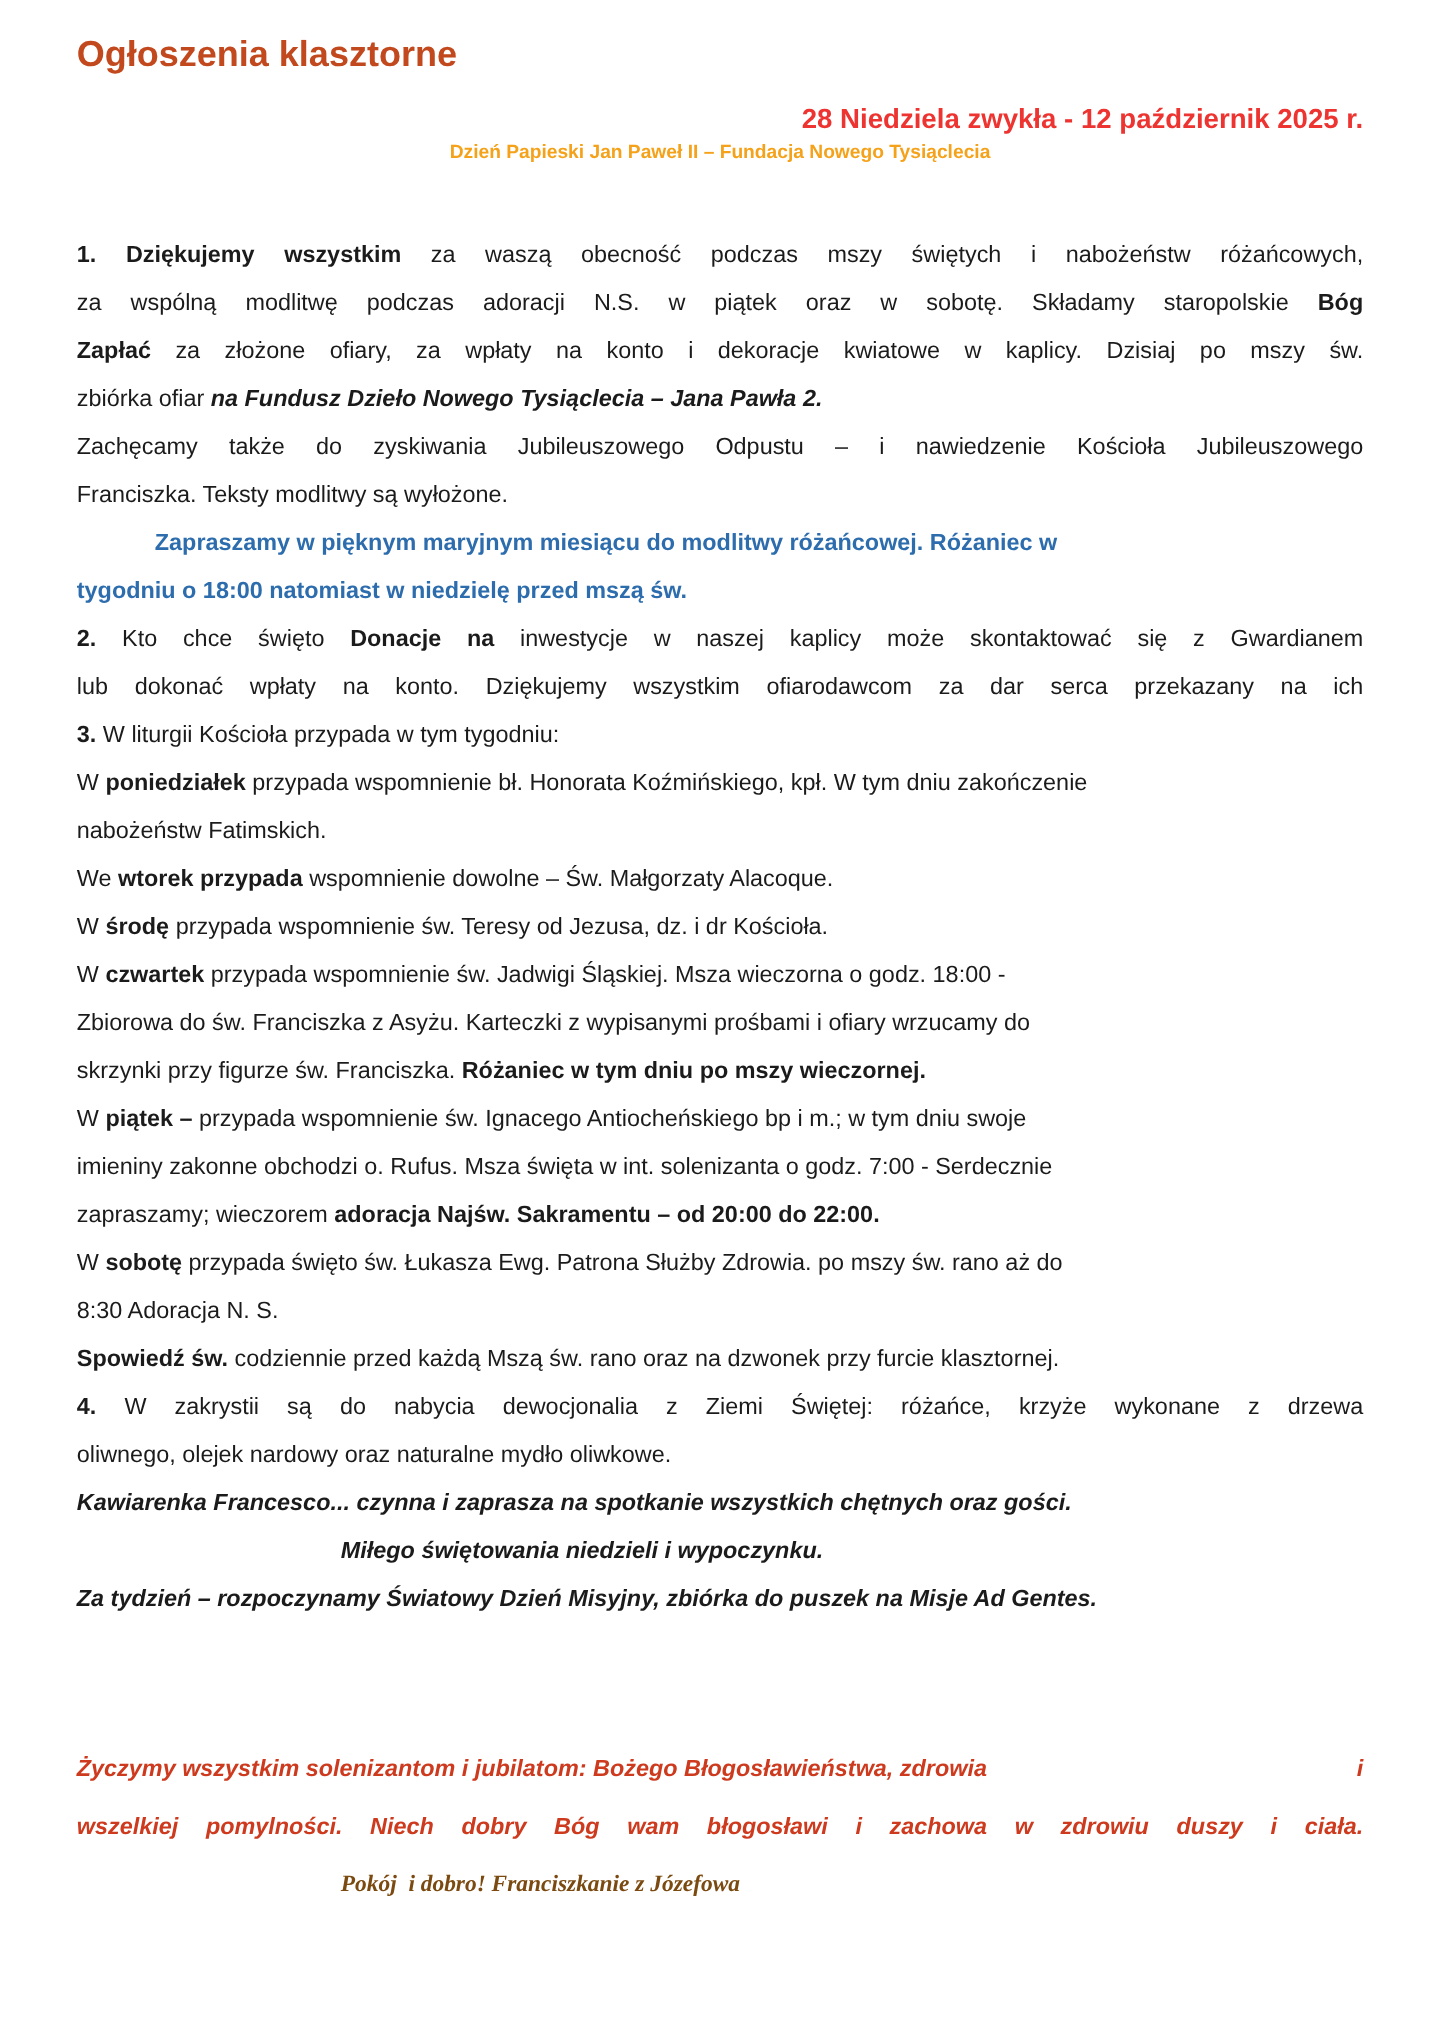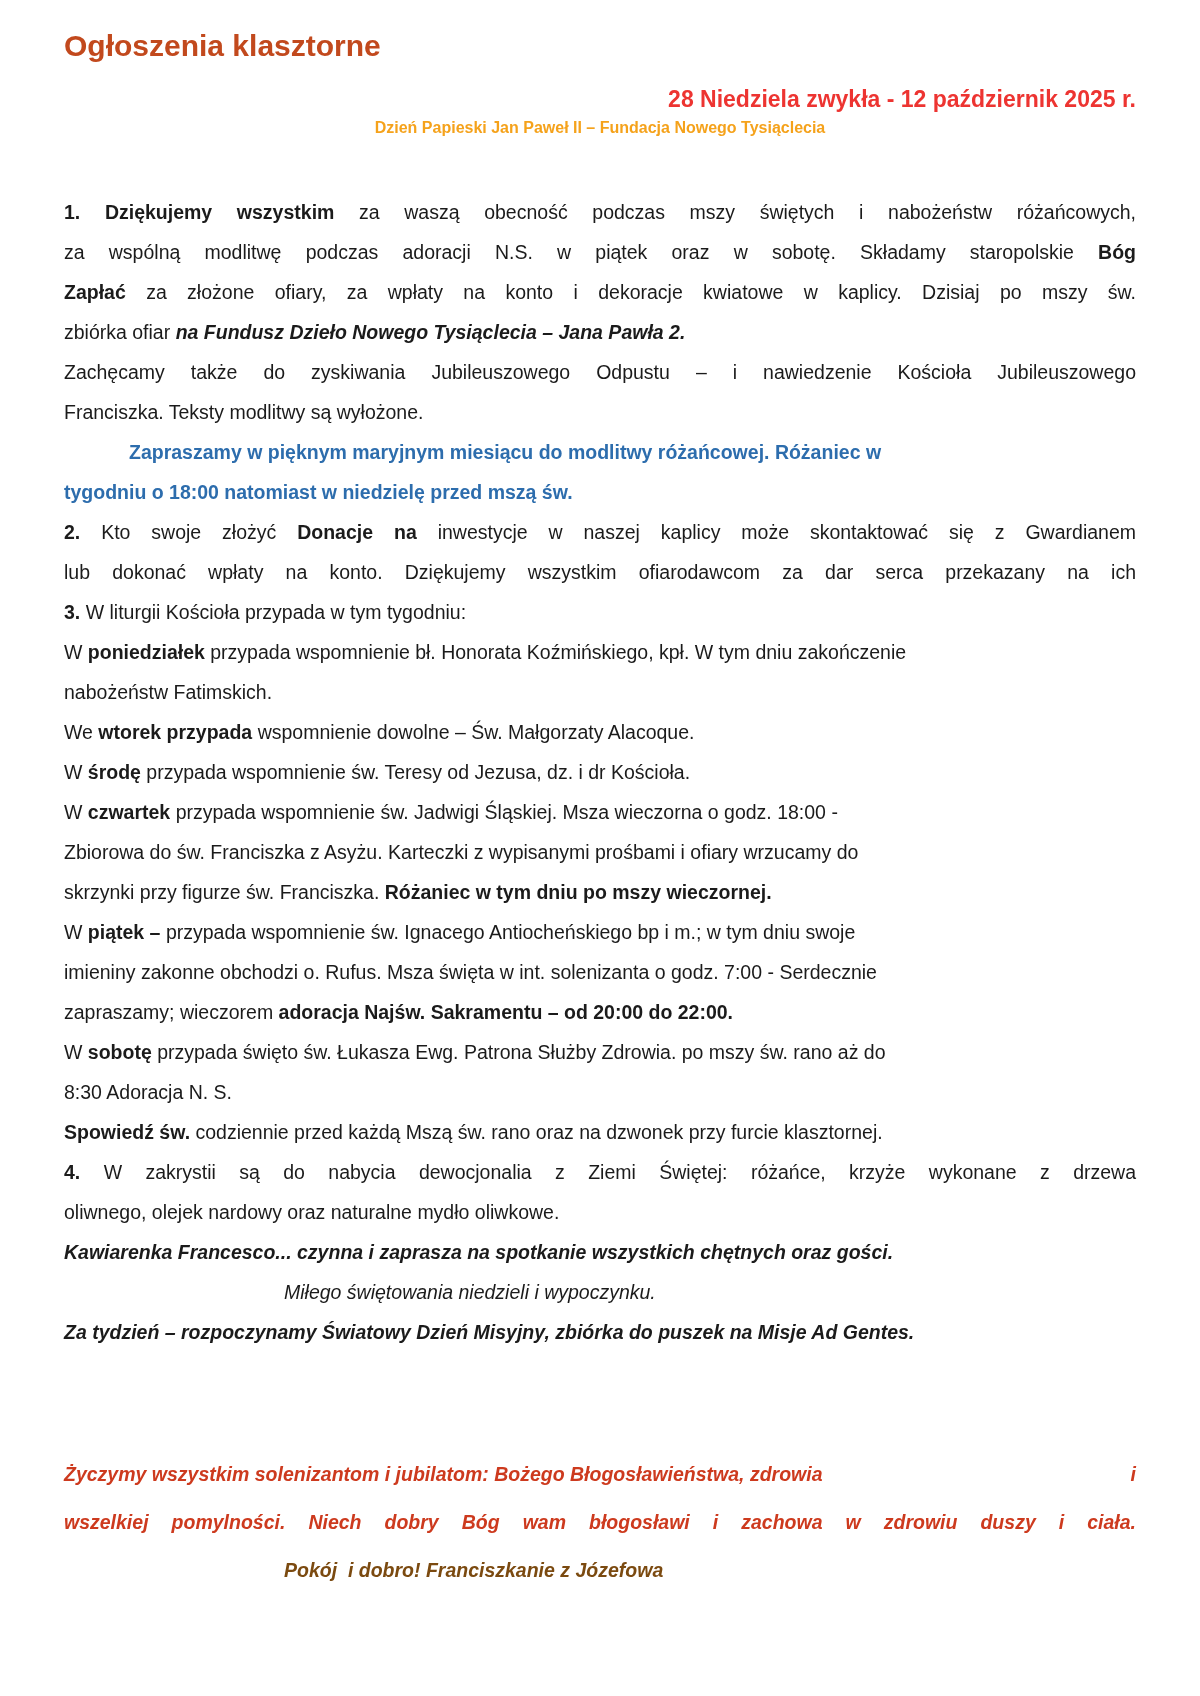--- a/index.html
+++ b/index.html
@@ -78,38 +78,38 @@
   </div>
   <div class="doc-body">
       <div class="line j"><span class="run b">1. Dziękujemy wszystkim </span><span class="run">za waszą obecność podczas mszy świętych i nabożeństw różańcowych,</span></div>
       <div class="line j"><span class="run">za wspólną modlitwę podczas adoracji N.S. w piątek oraz w sobotę. Składamy staropolskie </span><span class="run b">Bóg</span></div>
       <div class="line j"><span class="run b">Zapłać </span><span class="run">za złożone ofiary, za wpłaty na konto i dekoracje kwiatowe w kaplicy. Dzisiaj po mszy św.</span></div>
       <div class="line"><span class="run">zbiórka ofiar </span><span class="run b it">na Fundusz Dzieło Nowego Tysiąclecia – Jana Pawła 2.</span></div>
       <div class="line j"><span class="run">Zachęcamy także do zyskiwania Jubileuszowego Odpustu – i nawiedzenie Kościoła Jubileuszowego</span></div>
       <div class="line"><span class="run">Franciszka. Teksty modlitwy są wyłożone.</span></div>
       <div class="line" style="text-indent: 65px;"><span class="run b" style="color: var(--blue);">Zapraszamy w pięknym maryjnym miesiącu do modlitwy różańcowej. Różaniec w</span></div>
       <div class="line"><span class="run b" style="color: var(--blue);">tygodniu o 18:00 natomiast w niedzielę przed mszą św.</span></div>
-      <div class="line j"><span class="run b">2.</span><span class="run"> Kto swoje złożyć </span><span class="run b">Donacje na</span><span class="run"> inwestycje w naszej kaplicy może skontaktować się z Gwardianem</span></div>
+      <div class="line j"><span class="run b">2.</span><span class="run"> Kto chce święto </span><span class="run b">Donacje na</span><span class="run"> inwestycje w naszej kaplicy może skontaktować się z Gwardianem</span></div>
       <div class="line j"><span class="run">lub dokonać wpłaty na konto. Dziękujemy wszystkim ofiarodawcom za dar serca przekazany na ich</span></div>
       <div class="line"><span class="run b">3.</span><span class="run"> W liturgii Kościoła przypada w tym tygodniu:</span></div>
       <div class="line"><span class="run">W </span><span class="run b">poniedziałek</span><span class="run"> przypada wspomnienie bł. Honorata Koźmińskiego, kpł. W tym dniu zakończenie</span></div>
       <div class="line"><span class="run">nabożeństw Fatimskich.</span></div>
       <div class="line"><span class="run">We </span><span class="run b">wtorek przypada</span><span class="run"> wspomnienie dowolne – Św. Małgorzaty Alacoque.</span></div>
       <div class="line"><span class="run">W </span><span class="run b">środę</span><span class="run"> przypada wspomnienie św. Teresy od Jezusa, dz. i dr Kościoła.</span></div>
       <div class="line"><span class="run">W </span><span class="run b">czwartek</span><span class="run"> przypada wspomnienie św. Jadwigi Śląskiej. Msza wieczorna o godz. 18:00 -</span></div>
       <div class="line"><span class="run">Zbiorowa do św. Franciszka z Asyżu. Karteczki z wypisanymi prośbami i ofiary wrzucamy do</span></div>
       <div class="line"><span class="run">skrzynki przy figurze św. Franciszka. </span><span class="run b">Różaniec w tym dniu po mszy wieczornej.</span></div>
       <div class="line"><span class="run">W </span><span class="run b">piątek – </span><span class="run">przypada wspomnienie św. Ignacego Antiocheńskiego bp i m.; w tym dniu swoje</span></div>
       <div class="line"><span class="run">imieniny zakonne obchodzi o. Rufus. Msza święta w int. solenizanta o godz. 7:00 - Serdecznie</span></div>
       <div class="line"><span class="run">zapraszamy; wieczorem </span><span class="run b">adoracja Najśw. Sakramentu – od 20:00 do 22:00.</span></div>
       <div class="line"><span class="run">W </span><span class="run b">sobotę</span><span class="run"> przypada święto św. Łukasza Ewg. Patrona Służby Zdrowia. po mszy św. rano aż do</span></div>
       <div class="line"><span class="run">8:30 Adoracja N. S.</span></div>
       <div class="line"><span class="run b">Spowiedź św.</span><span class="run"> codziennie przed każdą Mszą św. rano oraz na dzwonek przy furcie klasztornej.</span></div>
       <div class="line j"><span class="run b">4.</span><span class="run"> W zakrystii są do nabycia dewocjonalia z Ziemi Świętej: różańce, krzyże wykonane z drzewa</span></div>
       <div class="line"><span class="run">oliwnego, olejek nardowy oraz naturalne mydło oliwkowe.</span></div>
       <div class="line"><span class="run b it">Kawiarenka Francesco... czynna i zaprasza na spotkanie wszystkich chętnych oraz gości.</span></div>
-      <div class="line" style="text-indent: 220px;"><span class="run it">Miłego świętowania niedzieli i wypoczynku.</span></div>
+      <div class="line" style="text-indent: 220px; font-weight: bold;"><span class="run it">Miłego świętowania niedzieli i wypoczynku.</span></div>
       <div class="line"><span class="run b it">Za tydzień – rozpoczynamy Światowy Dzień Misyjny, zbiórka do puszek na Misje Ad Gentes.</span></div>
       <div class="line flexline f" style="margin-top: 98px;"><span class="run b it" style="color: var(--footer-red);">Życzymy wszystkim solenizantom i jubilatom: Bożego Błogosławieństwa, zdrowia</span><span class="run b it push" style="color: var(--footer-red);">i</span></div>
       <div class="line j f"><span class="run b it" style="color: var(--footer-red);">wszelkiej pomylności. Niech dobry Bóg wam błogosławi i zachowa w zdrowiu duszy i ciała.</span></div>
-      <div class="line f" style="text-indent: 220px;"><span class="run b it" style="color: var(--brown);">Pokój &nbsp;i dobro! Franciszkanie z Józefowa</span></div>
+      <div class="line f" style="text-indent: 220px;"><span class="run b it" style="color: var(--brown); font-family: Liberation Serif, serif;">Pokój &nbsp;i dobro! Franciszkanie z Józefowa</span></div>
     </div>
 </div>
 
 </body></html>

